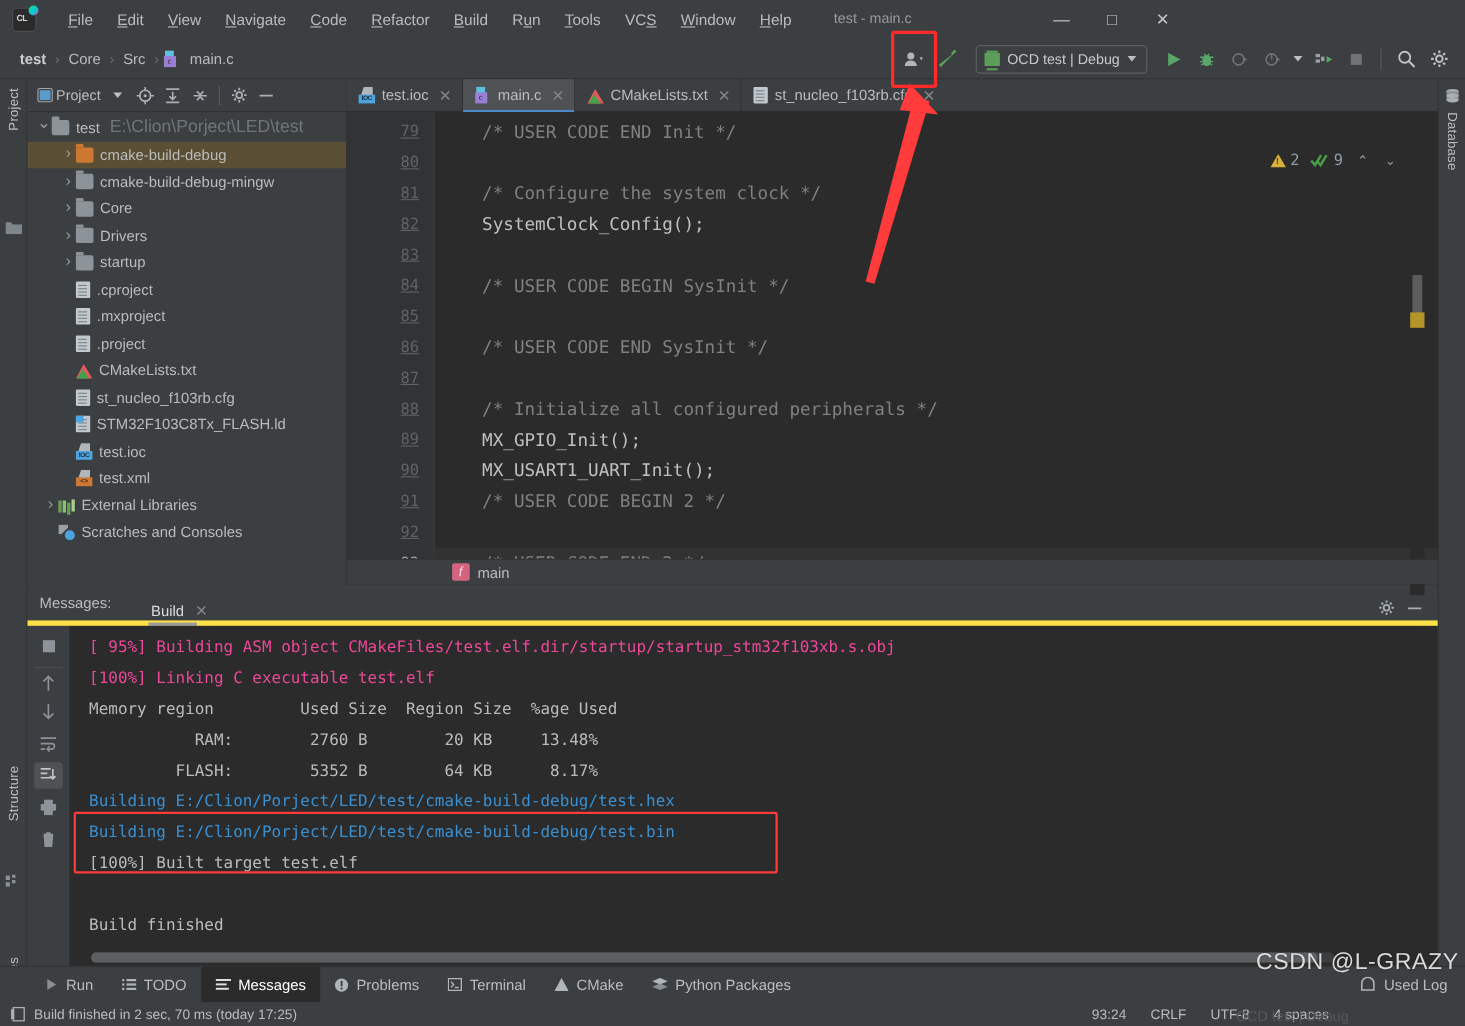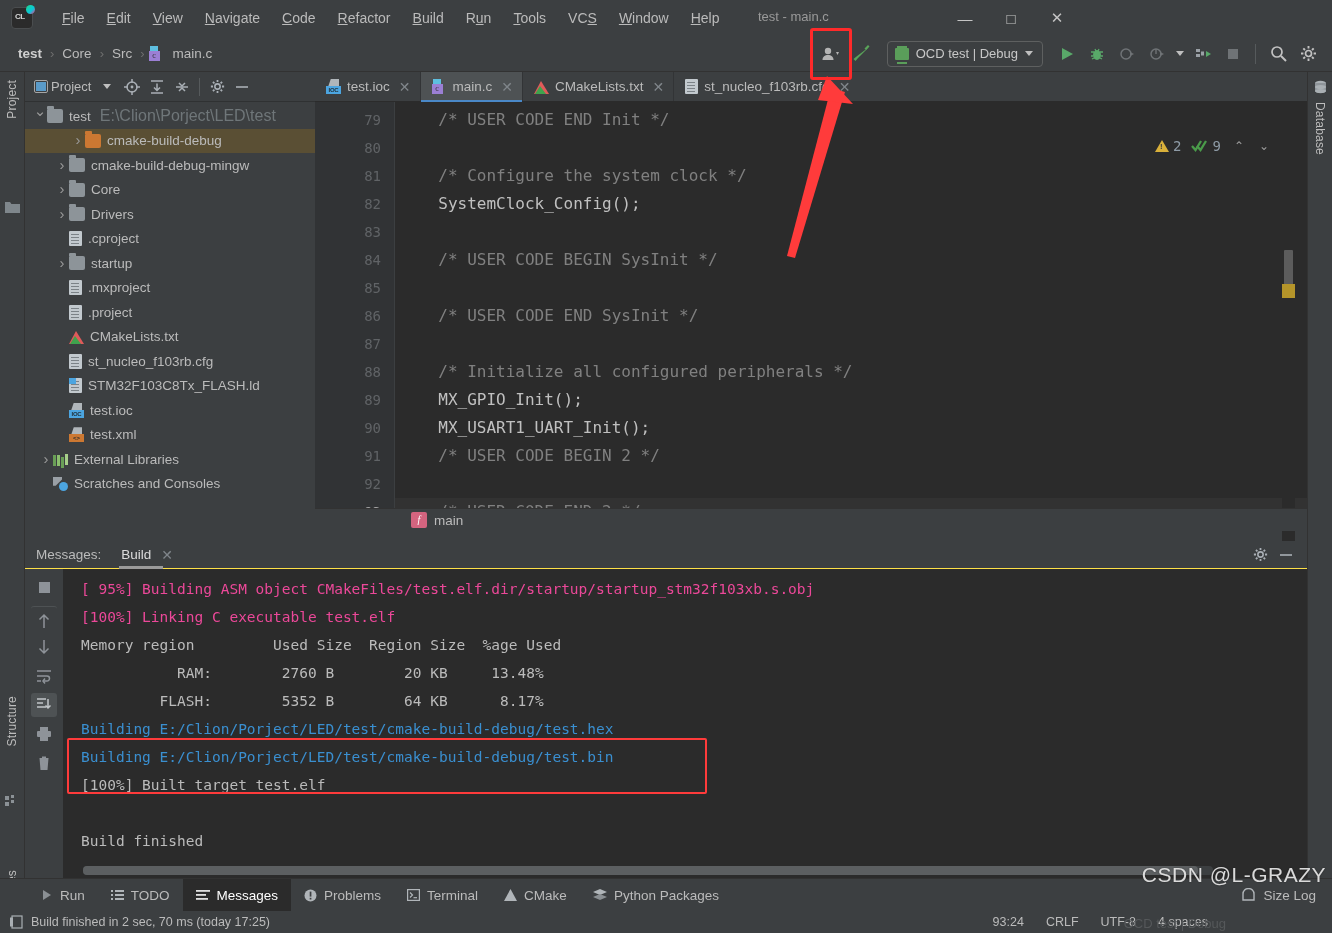--- a/index.html
+++ b/index.html
@@ -233,21 +233,21 @@
     content:""; position:absolute; left:0; right:0; bottom:-1px; height:2px; background:#4a88c7;
   }
   .tabx { color: #80868b; font-size: 14px; margin-left: 3px; }
 
   .code-area { position: relative; height: 429px; display: flex; background: #2b2b2b; }
   .gutter {
     width: 80px; background: #313335; color: #606366; text-align: right;
     font-family: "DejaVu Sans Mono", monospace; font-size: 14px; padding-top: 4px; flex: none;
     border-right: 1px solid #3c3f41;
   }
-  .gline { height: 28px; line-height: 28px; padding-right: 13px; }
+  .gline { height: 28px; line-height: 28px; padding-right: 13px; text-decoration: underline; }
   .gline.cur { color: #a4a3a3; }
   .code {
     flex: 1; position: relative; font-family: "DejaVu Sans Mono", monospace;
     font-size: 16px; padding-top: 4px; overflow: hidden;
   }
   .cline { height: 28px; line-height: 28px; padding-left: 24px; white-space: pre; }
   .cline.cur { background: #323232; }
   .cmt { color: #808080; }
   .fn { color: #c0c0c0; }
   .editor-scroll {
@@ -278,22 +278,22 @@
     font-size: 10px; text-align: center; line-height: 16px; font-style: italic;
     font-family:"Liberation Serif",serif;
   }
 
   
   .msgpanel {
     position: absolute; left: 25px; top: 541px; width: 1282px; height: 337px;
     background: #3c3f41;
   }
   .msg-header {
-    height: 28px; display: flex; align-items: center; padding-left: 11px; gap: 0;
-    border-bottom: 1px solid #fde047;
+    height: 28px; display: flex; padding-left: 11px; gap: 16px;
+    border-bottom: 5px solid #fde047;
   }
   .msg-lbl { font-size: 13.5px; color: #bbbbbb; margin-right: 18px; }
   .msg-tab {
     display: flex; align-items: center; gap: 7px; padding: 0 4px 0 2px;
     font-size: 13.5px; color: #dcdcdc; position: relative; height: 28px;
   }
   .msg-tab::after { content:""; position:absolute; left:0; right:14px; bottom:0; height:3px; background:#9a9a9a; }
   .msg-hdr-right { margin-left: auto; display: flex; align-items:center; gap: 4px; padding-right: 10px; }
 
   .console-wrap { position: absolute; left: 0; top: 28px; width: 1282px; height: 309px; display: flex; }
@@ -556,49 +556,49 @@
     </div>
 
     <div class="proj-tree">
       <div class="row">
         <span class="arrow down"></span>
         <span class="fico folder"></span>
         <span>test</span>
         <span class="pathtxt">E:\Clion\Porject\LED\test</span>
       </div>
 
-      <div class="row sel" style="padding-left:46px">
+      <div class="row sel" style="padding-left:30px">
         <span class="arrow right"></span>
         <span class="fico folder orange"></span>
         <span>cmake-build-debug</span>
       </div>
       <div class="row" style="padding-left:30px">
         <span class="arrow right"></span>
         <span class="fico folder"></span>
         <span>cmake-build-debug-mingw</span>
       </div>
       <div class="row" style="padding-left:30px">
         <span class="arrow right"></span>
         <span class="fico folder"></span>
         <span>Core</span>
       </div>
       <div class="row" style="padding-left:30px">
         <span class="arrow right"></span>
         <span class="fico folder"></span>
         <span>Drivers</span>
       </div>
-      <div class="row leaf-pad">
-        <span class="fileico"></span>
-        <span>.cproject</span>
-      </div>
-
       <div class="row" style="padding-left:30px">
         <span class="arrow right"></span>
         <span class="fico folder"></span>
         <span>startup</span>
+      </div>
+
+      <div class="row leaf-pad">
+        <span class="fileico"></span>
+        <span>.cproject</span>
       </div>
       <div class="row leaf-pad">
         <span class="fileico"></span>
         <span>.mxproject</span>
       </div>
       <div class="row leaf-pad">
         <span class="fileico"></span>
         <span>.project</span>
       </div>
       <div class="row leaf-pad">
@@ -863,21 +863,21 @@
       <svg width="14" height="12" viewBox="0 0 14 12">
           <path d="M7 0l7 3-7 3-7-3z" fill="#b0b5b9"></path>
           <path d="M7 5l7 3-7 3-7-3z" fill="#8a8f93"></path>
         </svg>
       <span>Python Packages</span>
     </div>
     <div class="bottom-right">
       <svg width="15" height="14" viewBox="0 0 15 14">
           <path d="M2 12V6a5.5 5.5 0 0111 0v6z" stroke="#b0b5b9" stroke-width="1.4" fill="none"></path>
         </svg>
-      <span class="evlog">Size Log</span>
+      <span class="evlog">Used Log</span>
     </div>
   </div>
 
   <div class="statusbar">
     <div class="sb-left">
       <svg width="14" height="14" viewBox="0 0 14 14">
           <rect x="3" y="1" width="10" height="12" stroke="#a9afb3" stroke-width="1.2" fill="none"></rect>
           <rect x="1" y="2.5" width="3" height="9" fill="#a9afb3"></rect>
         </svg>
       <span>Build finished in 2 sec, 70 ms (today 17:25)</span>

